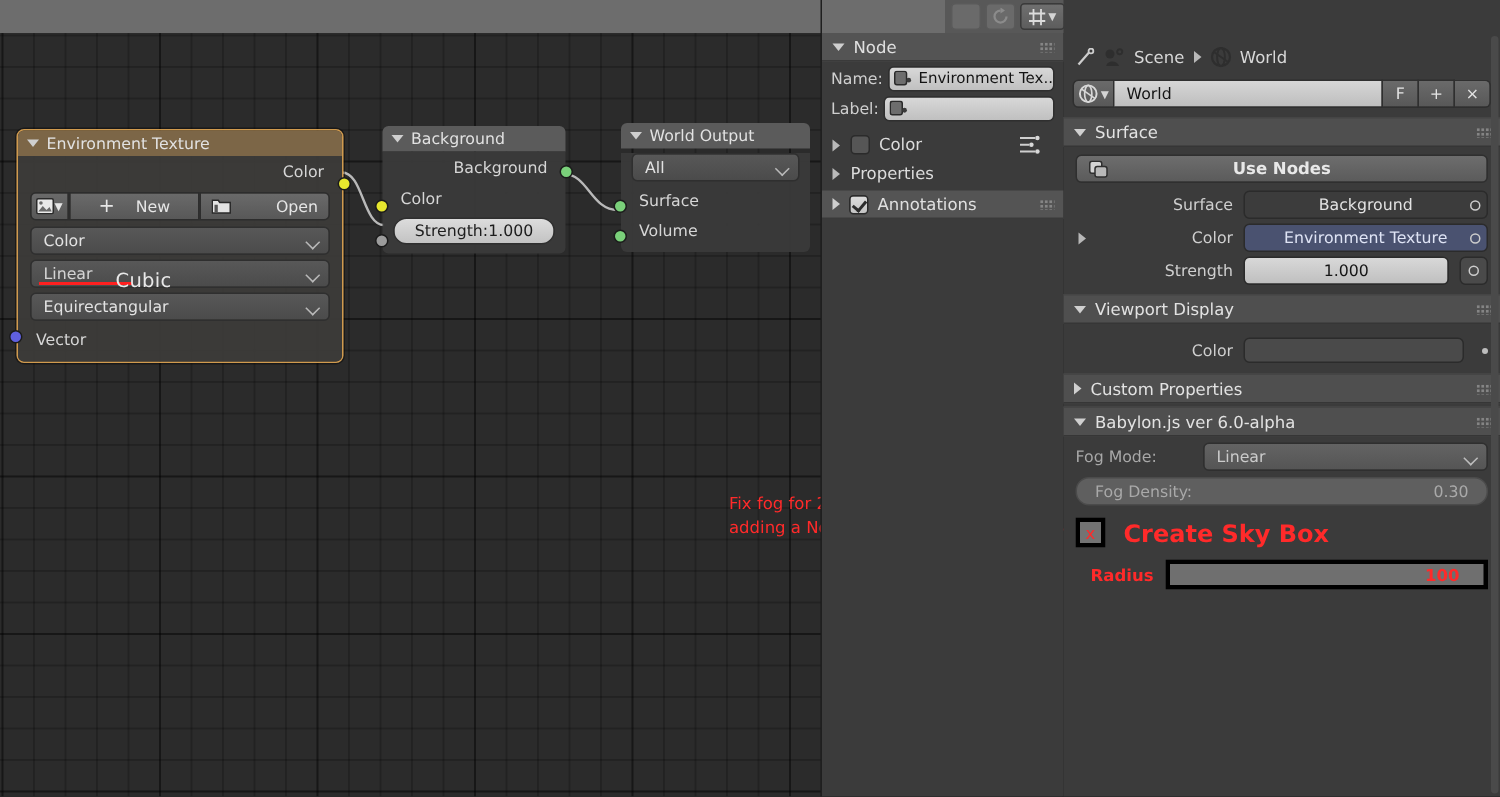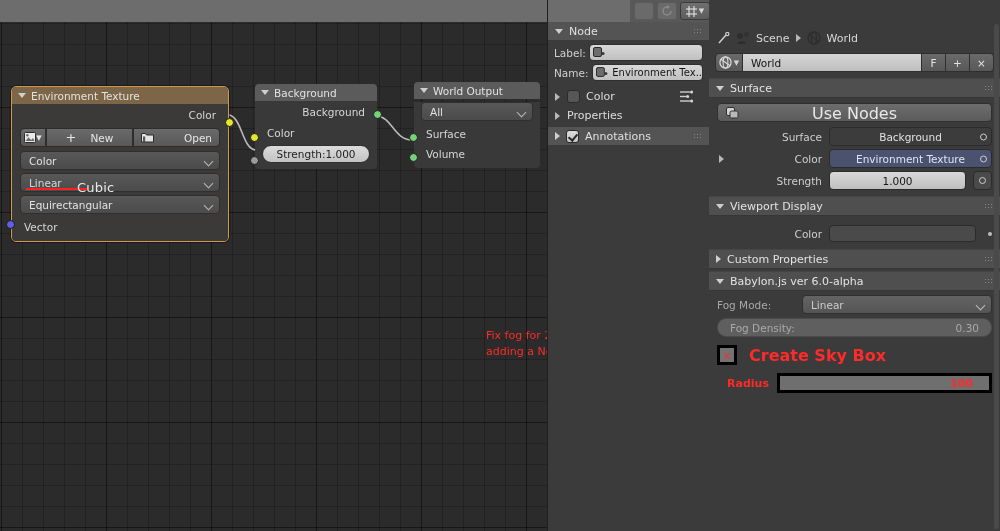--- a/index.html
+++ b/index.html
@@ -188,22 +188,22 @@
 
   .p-sec { height: 20px; background: #4f4f4f; display:flex; align-items:center;
            padding-left: 7px; font-size: 11px; color:#e2e2e2; position:relative;
            margin-top: 6px; border-top:1px solid #454545; border-bottom:1px solid #363636;}
   .p-sec .tri-d { width:0;height:0;border-left:4px solid transparent;
     border-right:4px solid transparent;border-top:5px solid #cfcfcf;margin-right:6px;}
   .p-sec .tri-r { width:0;height:0;border-top:4px solid transparent;
     border-bottom:4px solid transparent;border-left:5px solid #cfcfcf;margin-right:6px;}
   .usenodes { margin: 5px 8px; height: 19px; border-radius: 4px;
     background: linear-gradient(#6d6d6d,#5b5b5b); border:1px solid #2f2f2f;
-    display:flex; justify-content:center; position:relative;
-    font-size:16px; color:#e8e8e8; }
+    display:flex; align-items:center; justify-content:center; position:relative;
+    font-size:11px; color:#e8e8e8;font-weight:bold; }
   .prow { display:flex; align-items:center; margin: 3px 8px; height: 19px; gap:7px; }
   .prow .plabel { width: 105px; text-align:right; font-size:10.5px; color:#cfcfcf; }
   .pfield { flex:1; height: 19px; border-radius: 4px; display:flex; align-items:center;
             justify-content:center; position:relative; font-size:10.5px; }
   .pfield.dark { background: #3c3c3c; border:1px solid #2b2b2b; color:#e2e2e2; }
   .pfield.linked { background: #4a5270; border:1px solid #2b2b2b; color:#dfe4f5; }
   .pfield.slider { background: linear-gradient(#d8d8d8,#bfbfbf); border:1px solid #2b2b2b;
                    color:#161616; }
   .dot-btn { position:absolute; right:4px; top:50%; transform:translateY(-50%);
              width:7px;height:7px;border-radius:50%;border:1.3px solid #cdcdcd;}
@@ -369,37 +369,37 @@
   <div class="npanel">
     <div class="npanel-top"></div>
 
     <div class="sec-head">
       <span class="tri-d"></span>
       <span>Node</span>
       <span class="grip"></span>
     </div>
 
     <div class="field-row">
+      <span class="lbl">Name:</span>
+      <div class="txtfield">
+        <svg width="13" height="11" viewBox="0 0 13 11">
+            <rect x="0.5" y="0.5" width="8" height="9" rx="1.5" fill="#6d6d6d" stroke="#2a2a2a"></rect>
+            <circle cx="10" cy="6.5" r="1.6" fill="#3a3a3a"></circle>
+          </svg>
+        <span>Environment Tex..</span>
+      </div>
+    </div>
+    <div class="field-row">
       <span class="lbl">Label:</span>
       <div class="txtfield">
         <svg width="13" height="11" viewBox="0 0 13 11">
             <rect x="0.5" y="0.5" width="8" height="9" rx="1.5" fill="#6d6d6d" stroke="#2a2a2a"></rect>
             <circle cx="10" cy="6.5" r="1.6" fill="#3a3a3a"></circle>
           </svg>
         <span></span>
-      </div>
-    </div>
-    <div class="field-row">
-      <span class="lbl">Name:</span>
-      <div class="txtfield">
-        <svg width="13" height="11" viewBox="0 0 13 11">
-            <rect x="0.5" y="0.5" width="8" height="9" rx="1.5" fill="#6d6d6d" stroke="#2a2a2a"></rect>
-            <circle cx="10" cy="6.5" r="1.6" fill="#3a3a3a"></circle>
-          </svg>
-        <span>Environment Tex..</span>
       </div>
     </div>
 
     <div class="sub-row" style="margin-top:6px;">
       <span class="tri-r"></span>
       <span class="swatch-rnd"></span>
       <span>Color</span>
       <svg width="16" height="13" viewBox="0 0 16 13" style="position:absolute;right:14px;top:3px;">
         <line x1="1" y1="2" x2="11" y2="2" stroke="#cfcfcf" stroke-width="1.4"></line>
           <circle cx="12.6" cy="2" r="1.5" fill="#d8d8d8"></circle>

